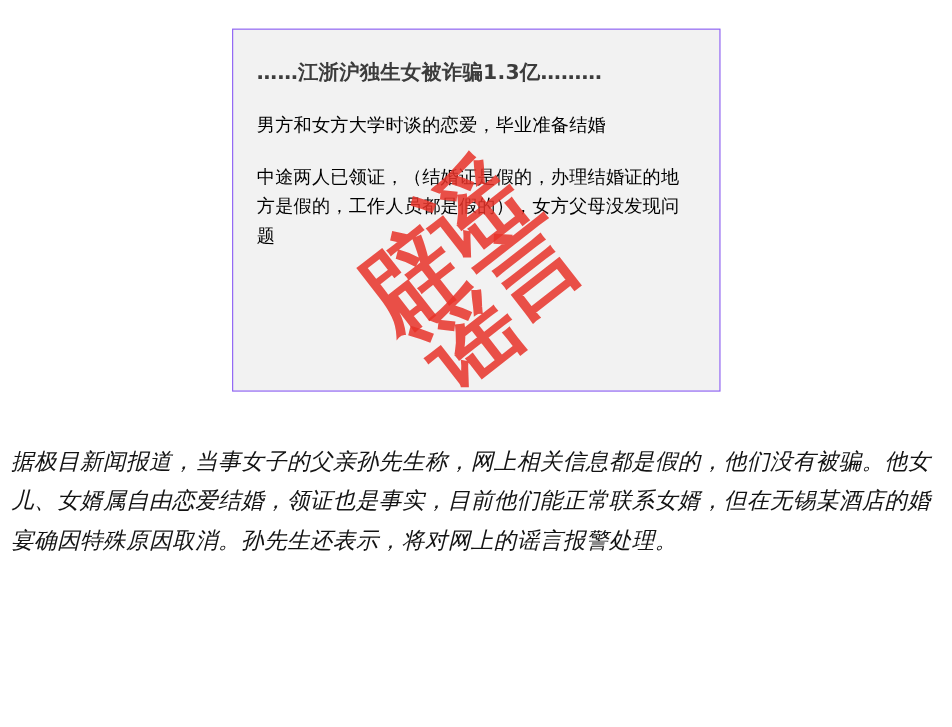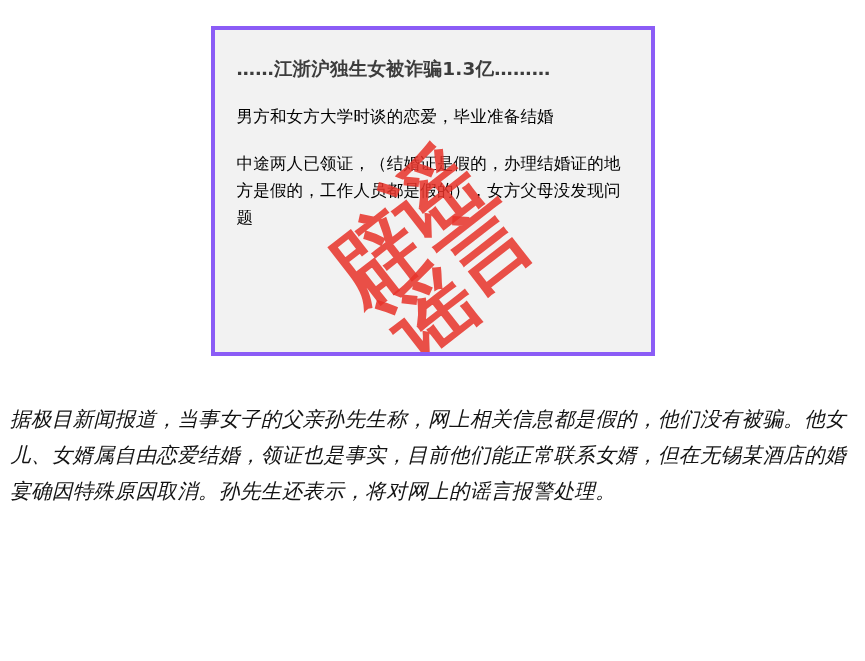--- a/index.html
+++ b/index.html
@@ -40,21 +40,21 @@
     display: flex;
     justify-content: center;
     margin-top: 26px;
     margin-bottom: 8px;
   }
   .card {
     position: relative;
     width: 444px;
     height: 330px;
     background: #f2f2f2;
-    border: 4px solid #8b5cf6;
+    border: 1px solid #8b5cf6;
     box-sizing: border-box;
     padding: 26px 22px 0 22px;
     overflow: hidden;
   }
   .card-title {
     font-size: 18.5px;
     font-weight: bold;
     color: #3c3c3c;
     letter-spacing: 0.2px;
     white-space: nowrap;

